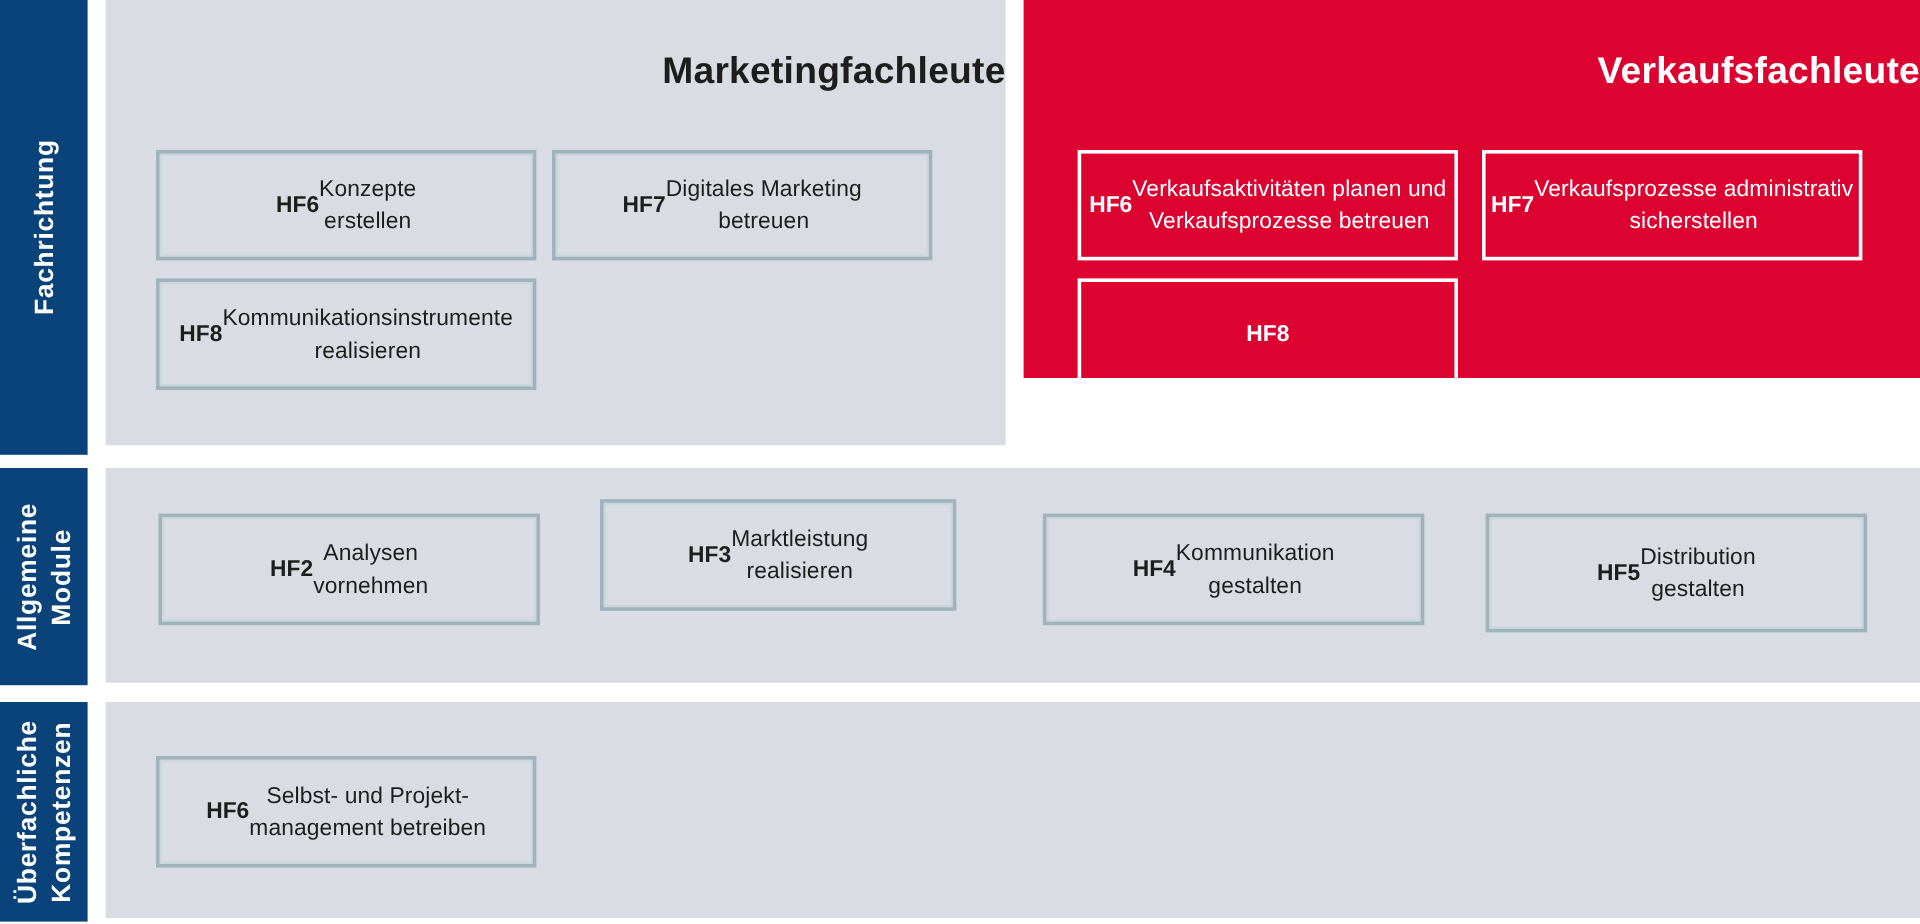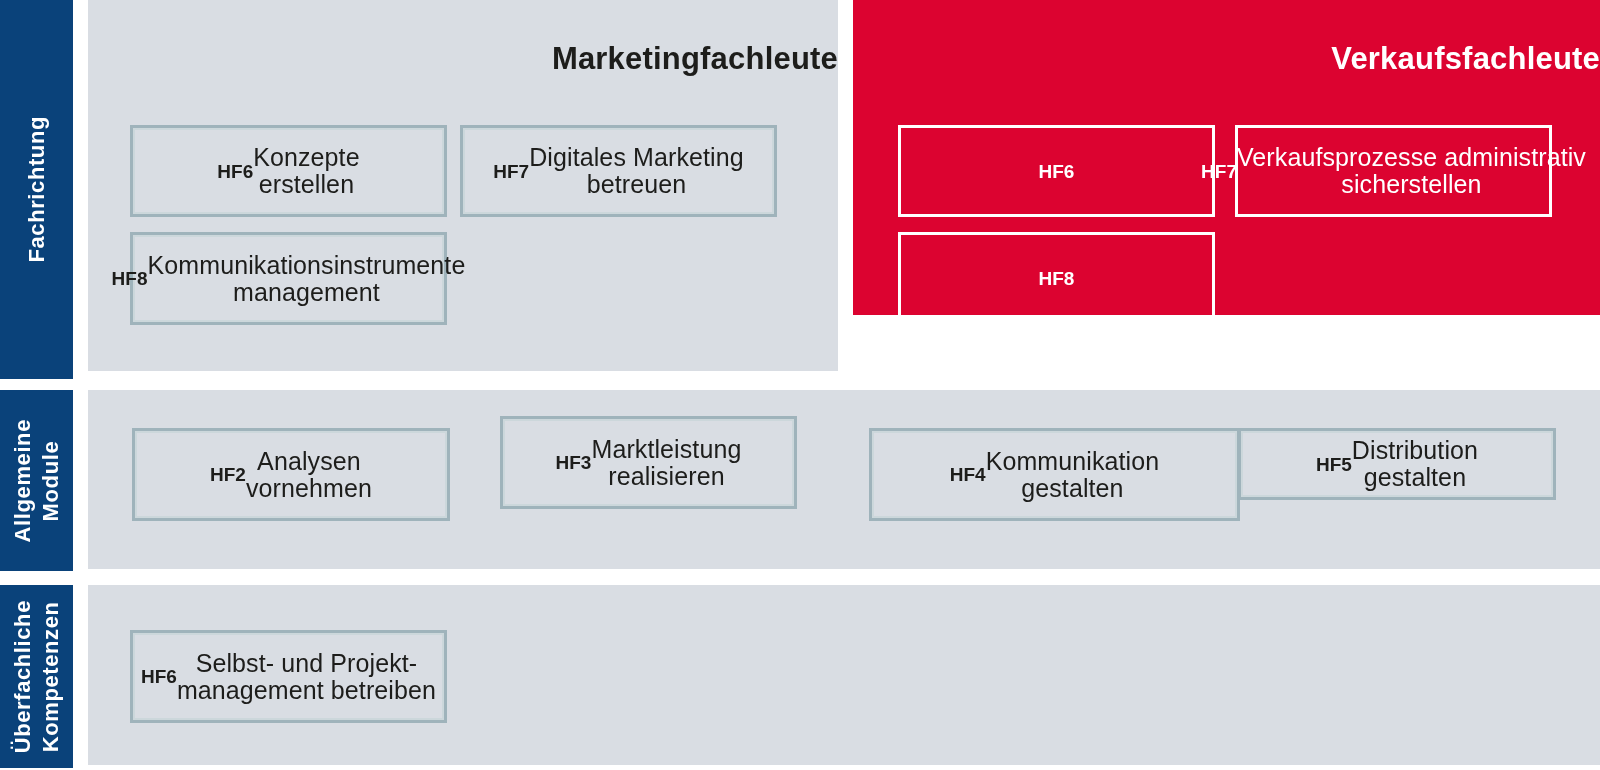--- a/index.html
+++ b/index.html
@@ -34,21 +34,21 @@
   .panel.row3{left:88px; top:585px; width:1512px; height:180px;}
   .panel-title{
     padding-top:41px; text-align:right; font-size:31px; font-weight:bold; letter-spacing:.2px;
   }
   
   .box{
     position:absolute; display:flex; flex-direction:row;
     align-items:center; justify-content:center; text-align:center;
   }
   .box .code{font-weight:bold; font-size:19px; line-height:27px; white-space:pre;}
-  .box .lines{font-size:25px; line-height:27px; white-space:pre; letter-spacing:.1px;}
+  .box .lines{font-size:19px; line-height:27px; white-space:pre; letter-spacing:.1px;}
   .box.graybox{
     border:3px solid var(--boxborder);
     box-shadow:inset 0 0 0 2px #ccd7db;
     background:var(--gray); color:var(--ink);
   }
   .box.redbox{
     border:3px solid #ffffff;
     background:var(--red); color:#ffffff;
   }
 </style>
@@ -80,29 +80,31 @@
 
     <div class="box graybox" style="left:372px; top:125px; width:317px; height:92px;">
       <div class="code">HF7</div>
       <div class="lines">Digitales Marketing
 betreuen</div>
     </div>
 
     <div class="box graybox" style="left:42px; top:232px; width:317px; height:93px;">
       <div class="code">HF8</div>
       <div class="lines">Kommunikationsinstrumente
-management</div>
+realisieren</div>
     </div>
   </section>
 
   <section class="panel red verkauf">
     <h2 class="panel-title">Verkaufsfachleute</h2>
 
     <div class="box redbox" style="left:45px; top:125px; width:317px; height:92px;">
       <div class="code">HF6</div>
+      <div class="lines">Verkaufsaktivitäten planen und
+Verkaufsprozesse betreuen</div>
     </div>
 
     <div class="box redbox" style="left:382px; top:125px; width:317px; height:92px;">
       <div class="code">HF7</div>
       <div class="lines">Verkaufsprozesse administrativ
 sicherstellen</div>
     </div>
 
     <div class="box redbox" style="left:45px; top:232px; width:317px; height:93px;">
       <div class="code">HF8</div>
@@ -115,27 +117,27 @@
       <div class="lines">Analysen
 vornehmen</div>
     </div>
 
     <div class="box graybox" style="left:412px; top:26px; width:297px; height:93px;">
       <div class="code">HF3</div>
       <div class="lines">Marktleistung
 realisieren</div>
     </div>
 
-    <div class="box graybox" style="left:781px; top:38px; width:371px; height:93px;">
+    <div class="box graybox" style="left:781px; top:38px; width:318px; height:93px;">
       <div class="code">HF4</div>
       <div class="lines">Kommunikation
 gestalten</div>
     </div>
 
-    <div class="box graybox" style="left:1150px; top:38px; width:318px; height:72px;">
+    <div class="box graybox" style="left:1150px; top:38px; width:318px; height:99px;">
       <div class="code">HF5</div>
       <div class="lines">Distribution
 gestalten</div>
     </div>
   </section>
 
   <section class="panel gray row3">
     <div class="box graybox" style="left:42px; top:45px; width:317px; height:93px;">
       <div class="code">HF6</div>
       <div class="lines">Selbst- und Projekt-

